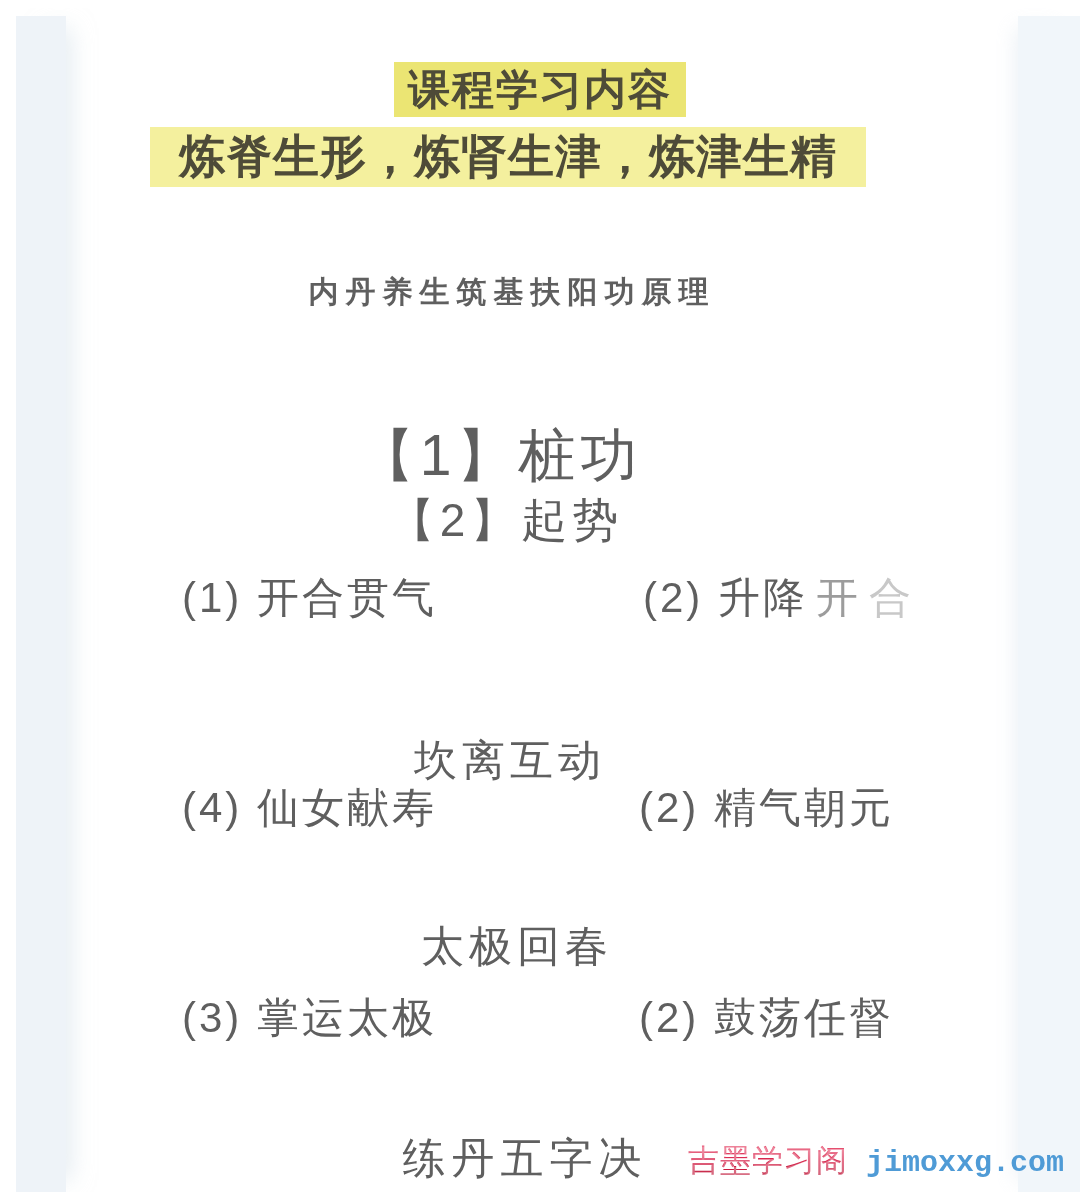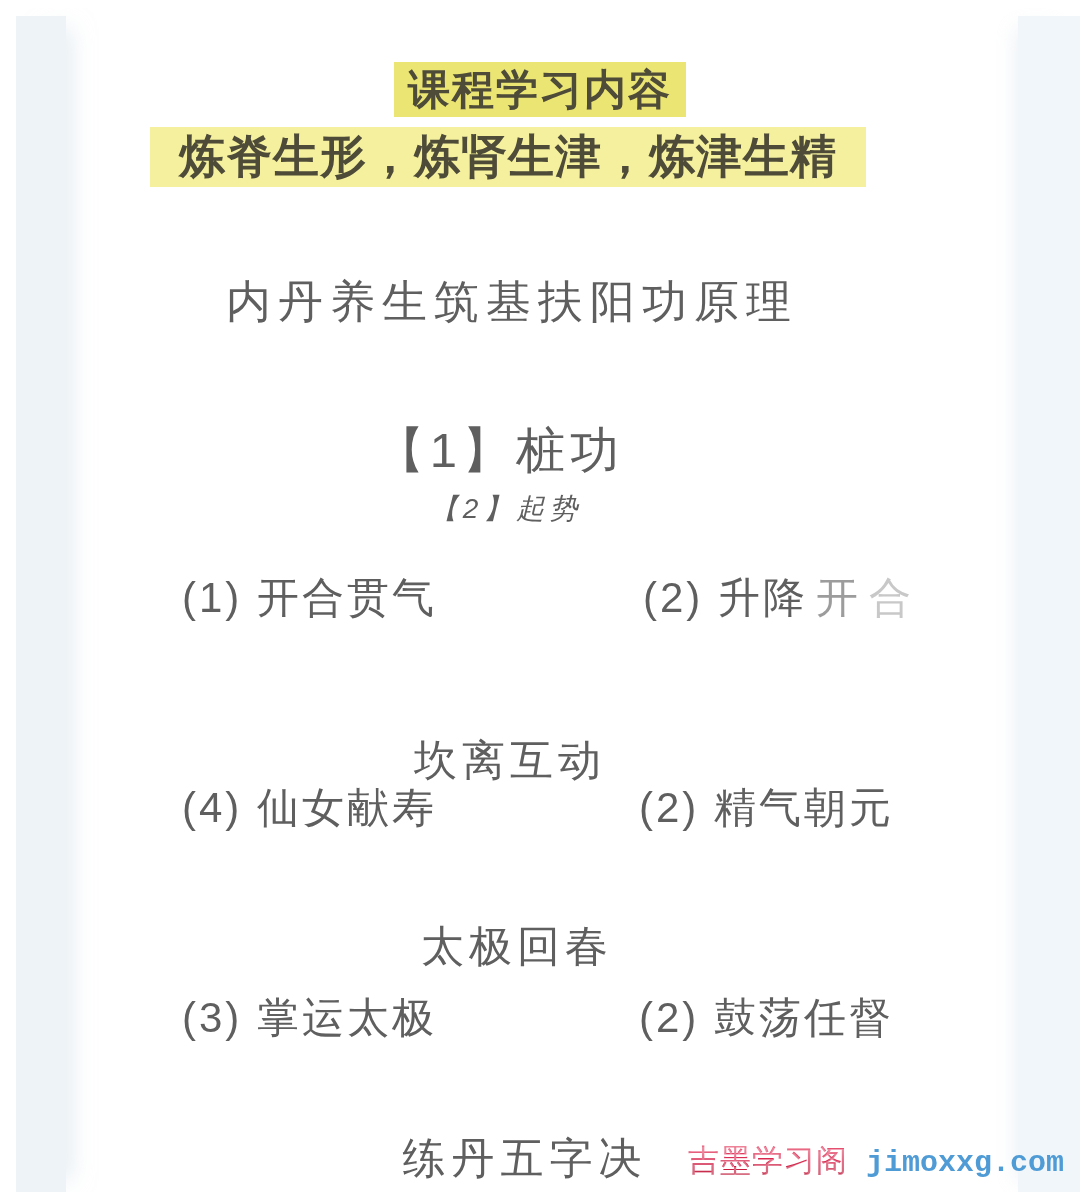--- a/index.html
+++ b/index.html
@@ -33,23 +33,23 @@
     font-weight: bold; color: var(--title-text);
     white-space: nowrap;
   }
   .hl.title    { left: 374px; top: 42px;  width: 292px; height: 55px; background: var(--highlight-title);    font-size: 42px; letter-spacing: 2px; }
   .hl.subtitle { left: 130px; top: 107px; width: 716px; height: 60px; background: var(--highlight-subtitle); font-size: 46px; letter-spacing: 1px; }
 
   .centerline {
     position: absolute; left: 0; text-align: center;
     color: var(--body-text); white-space: nowrap;
   }
-  .heading-principle { top: 252px; width: 984px;  font-size: 45px; letter-spacing: 7px; }
-  .stance-1          { top: 398px; width: 960px;  font-size: 49px; letter-spacing: 5px; }
-  .stance-2          { top: 470px; width: 972px;  font-size: 28px; letter-spacing: 5px; font-style: italic; }
+  .heading-principle { top: 252px; width: 984px;  font-size: 30px; letter-spacing: 7px; font-weight: bold; }
+  .stance-1          { top: 398px; width: 960px;  font-size: 57px; letter-spacing: 5px; }
+  .stance-2          { top: 470px; width: 972px;  font-size: 46px; letter-spacing: 5px; }
   .sec-heading-0     { top: 712px; width: 980px;  font-size: 43px; letter-spacing: 5px; }
   .sec-heading-1     { top: 898px; width: 994px;  font-size: 43px; letter-spacing: 5px; }
   .footer-heading    { top: 1110px; width: 1010px; font-size: 43px; letter-spacing: 6px; }
 
   .row { position: absolute; left: 0; width: 100%; height: 56px; color: var(--body-text); font-size: 42px; white-space: nowrap; text-align: center; }
   .row-0 { top: 546px; }
   .row-1 { top: 756px; }
   .row-2 { top: 966px; }
   .row .col1 { position: absolute; left: 158px; letter-spacing: 3px; }
   .row .col2 { position: absolute; left: 615px; letter-spacing: 3px; }

